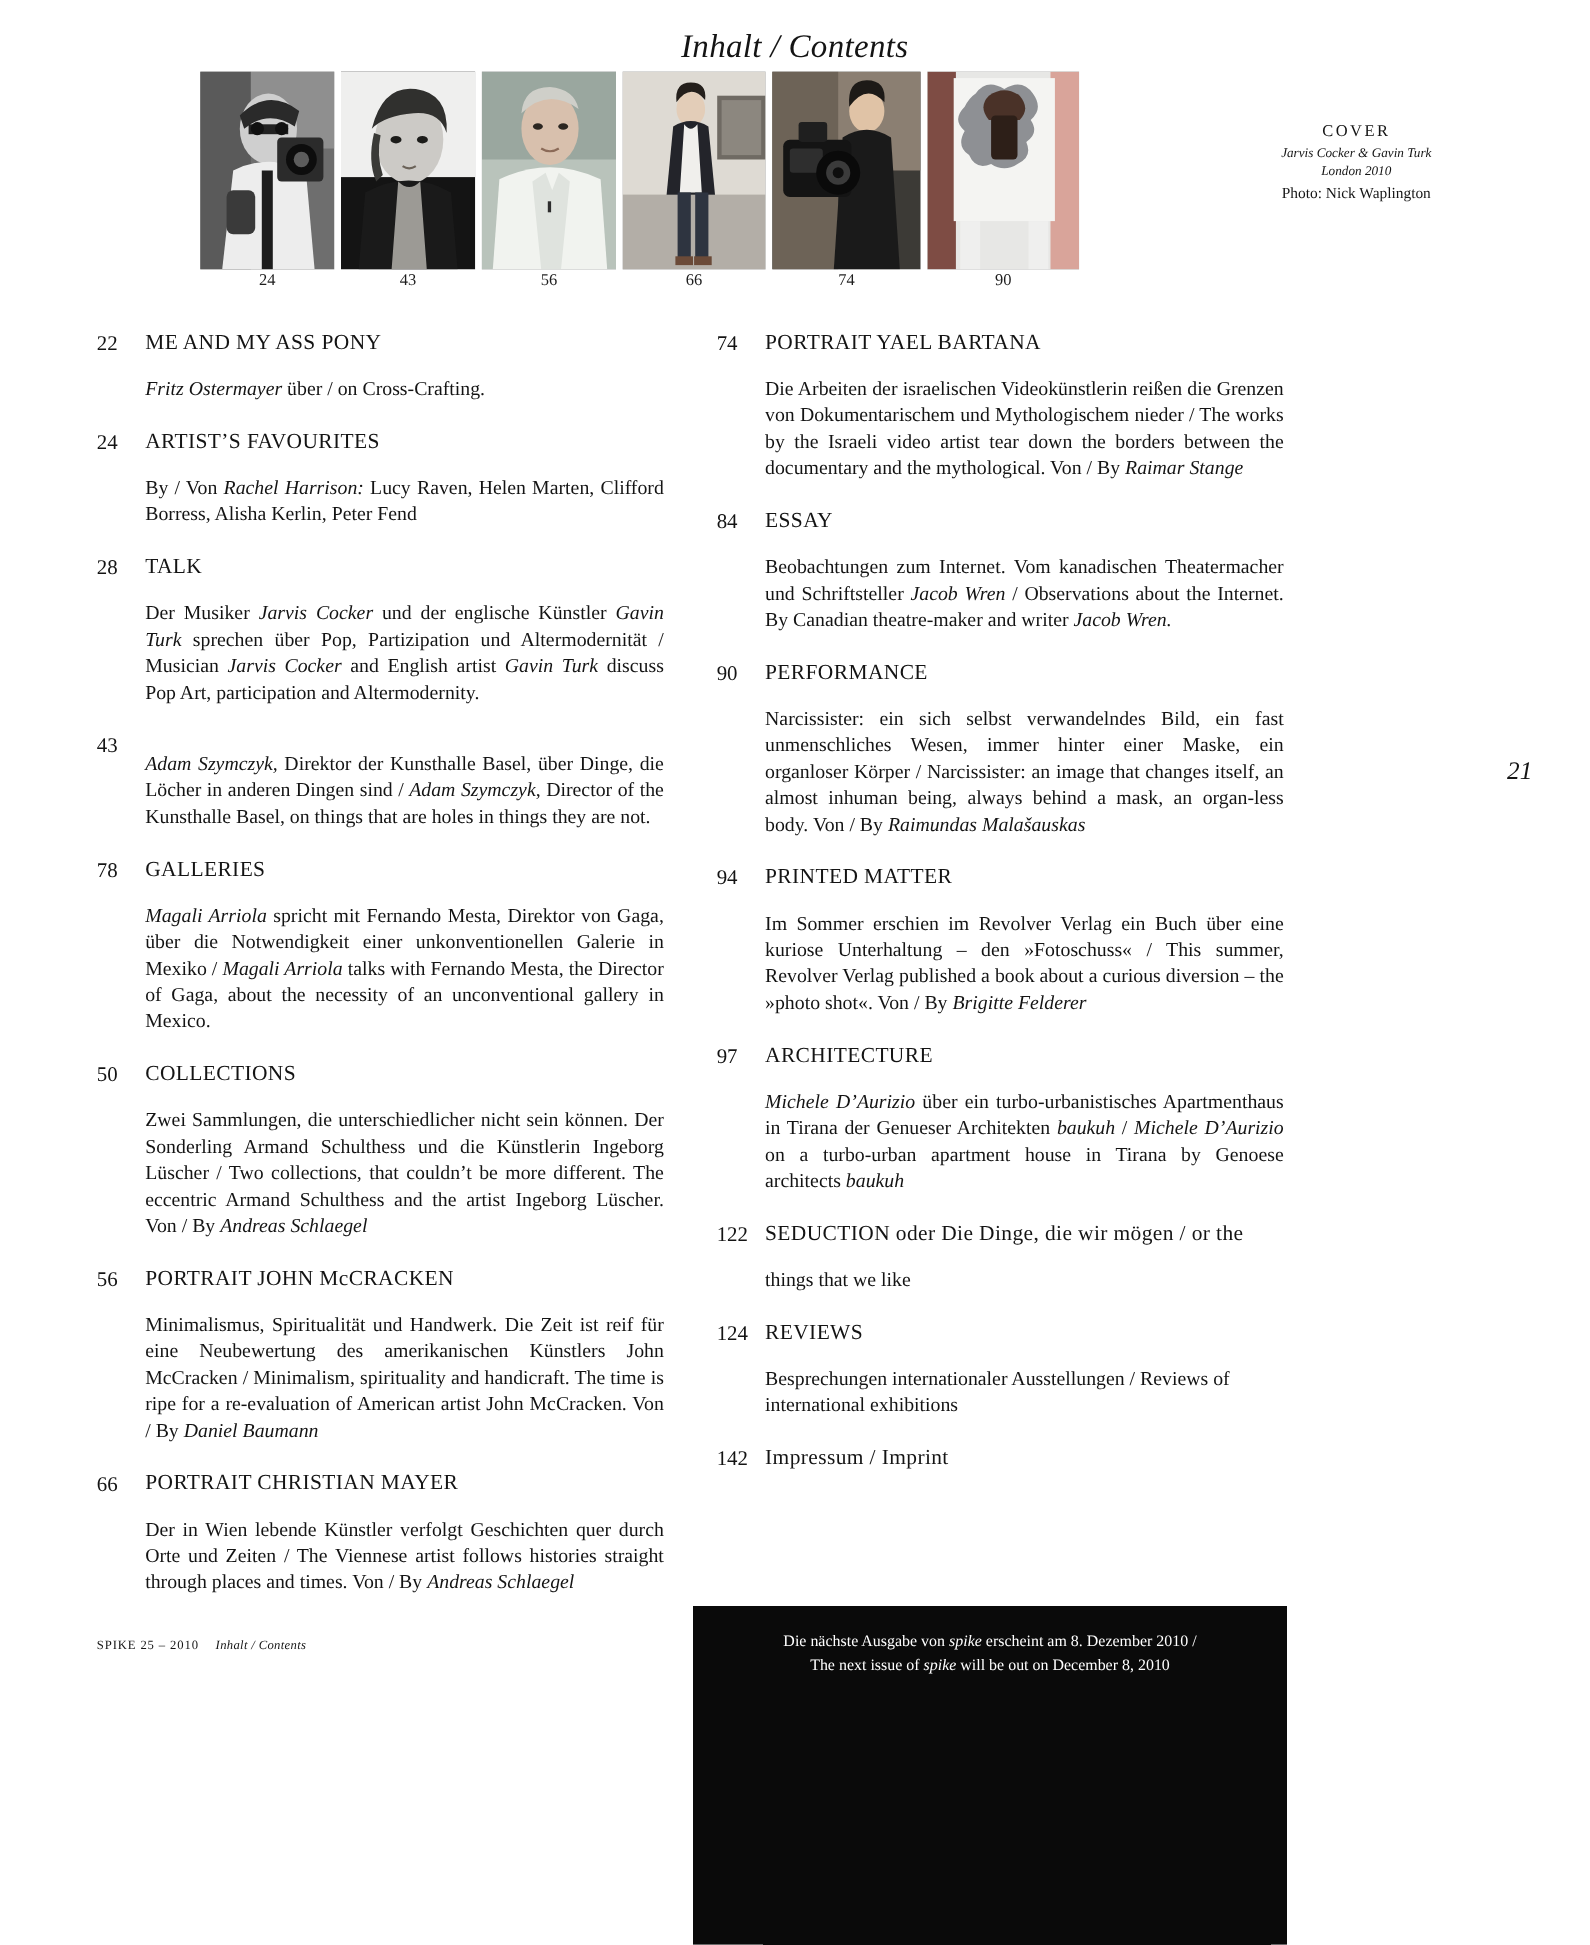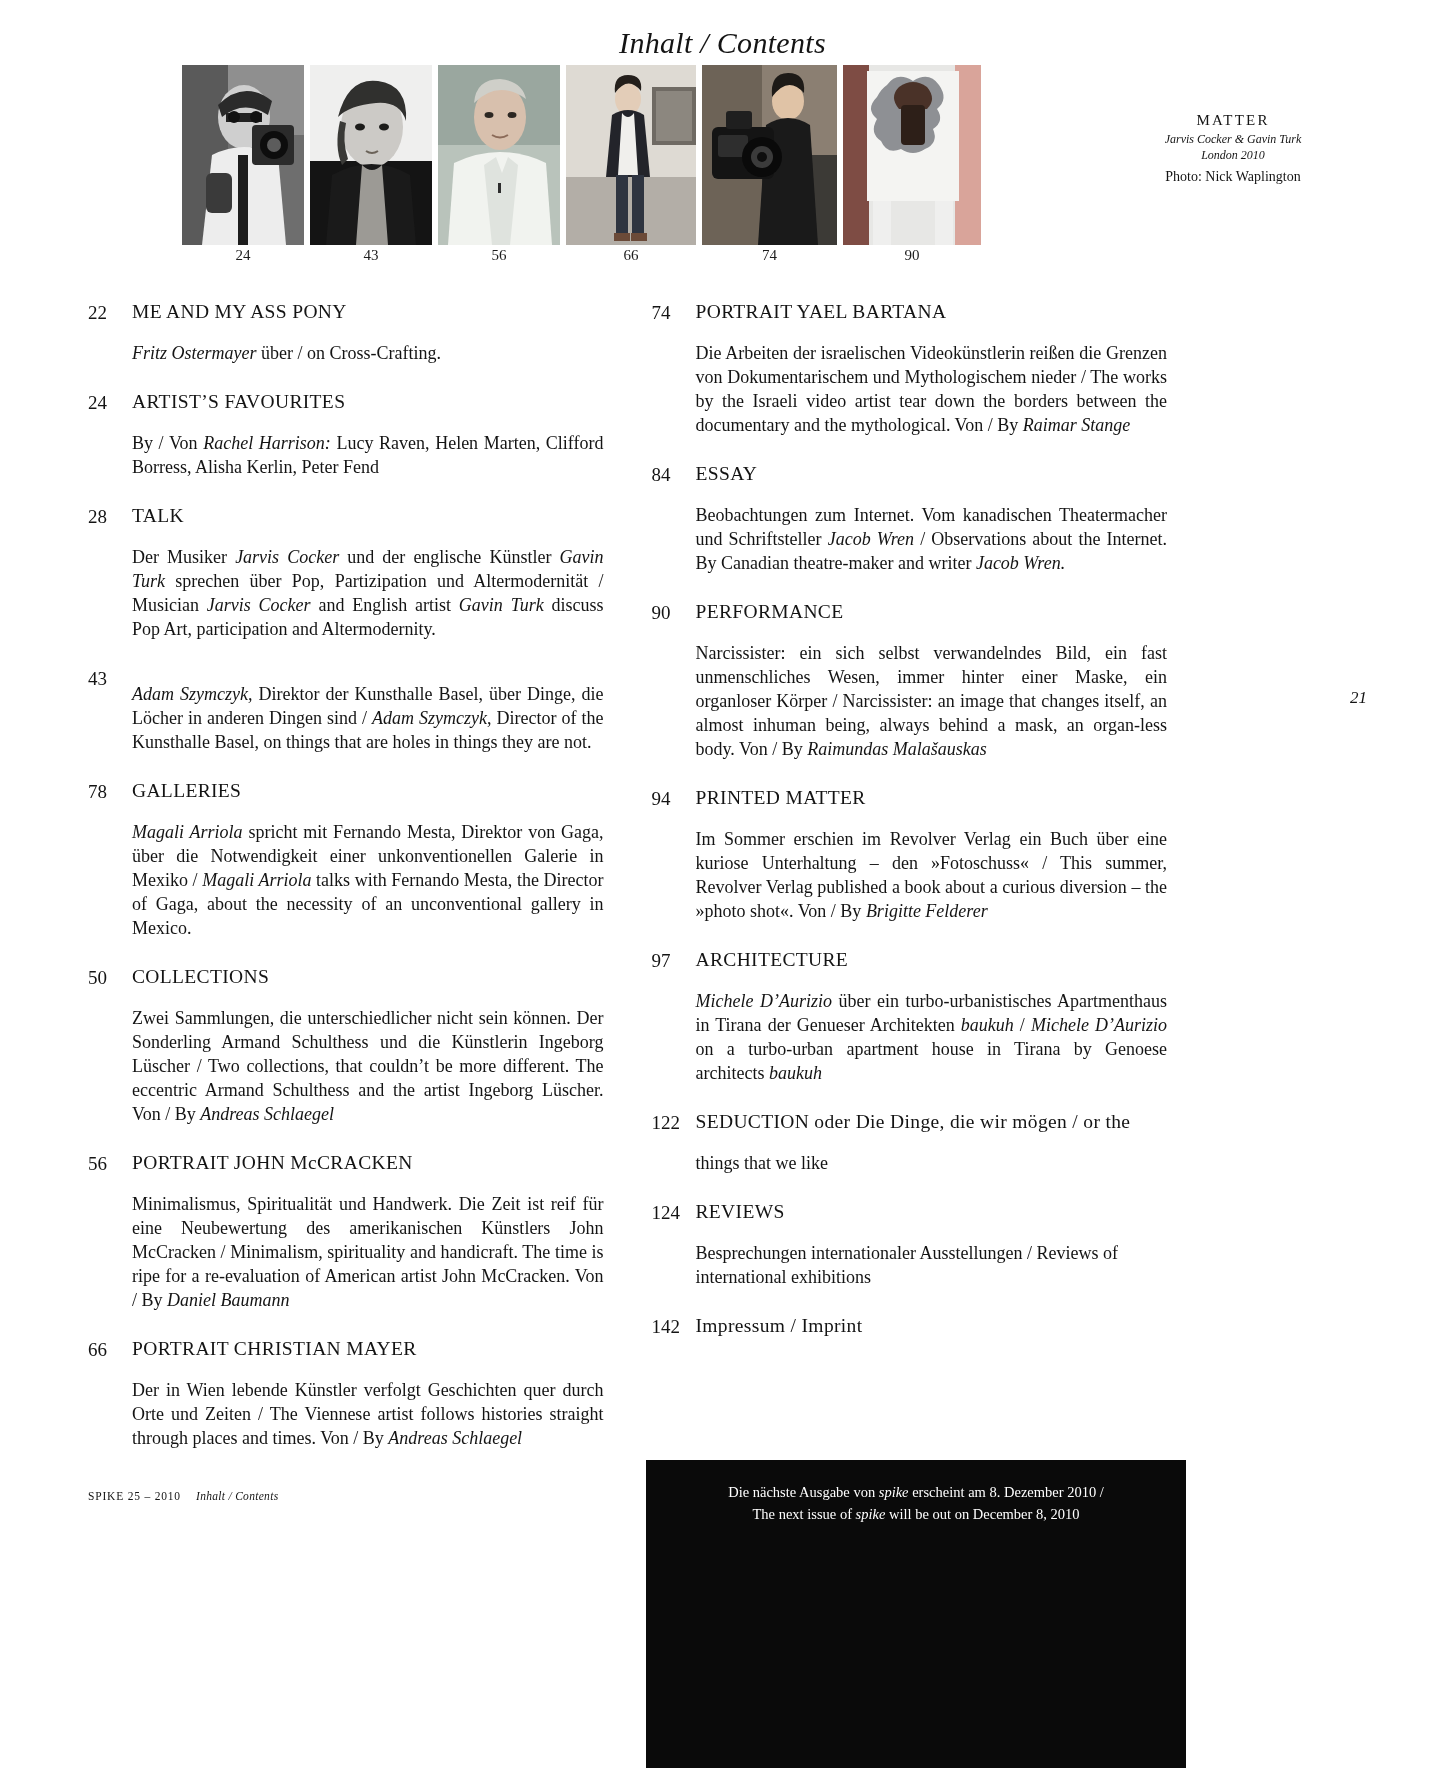--- a/index.html
+++ b/index.html
@@ -131,24 +131,24 @@
     text-justify: inter-word;
     margin-top: 16px;
     hyphens: manual;
   }
   .entry .desc.noj { text-align: left; }
   .entry .desc i { font-style: italic; }
 
   
   .folio {
     position: absolute;
-    right: 78px;
+    right: 52px;
     top: 688px;
     font-style: italic;
-    font-size: 17px;
+    font-size: 23px;
   }
 
   
   .footer-left {
     position: absolute;
     left: 88px;
     top: 1490px;
     font-size: 11.5px;
     letter-spacing: 0.3px;
   }
@@ -159,21 +159,20 @@
     position: absolute;
     left: 630px;
     top: 1460px;
     width: 540px;
     height: 308px;
     background: #0a0a0a;
     color: #ffffff;
     text-align: center;
     padding-top: 22px;
     box-sizing: border-box;
-    margin-left: 16px;
   }
   .footer-box .fb-line {
     font-size: 14.5px;
     line-height: 1.5;
   }
   .footer-box i { font-style: italic; }
 </style>
 </head>
 <body>
 
@@ -283,21 +282,21 @@
 <div class="numrow">
   <div class="n n0">24</div>
   <div class="n n1">43</div>
   <div class="n n2">56</div>
   <div class="n n3">66</div>
   <div class="n n4">74</div>
   <div class="n n5">90</div>
 </div>
 
 <div class="cover-credit">
-  <div class="cc-head">MATTER</div>
+  <div class="cc-head">COVER</div>
   <div class="cc-line">Jarvis Cocker &amp; Gavin Turk</div>
   <div class="cc-line">London 2010</div>
   <div class="cc-photo">Photo: Nick Waplington</div>
 </div>
 
 <div class="folio">21</div>
 
 <div class="columns">
   <div class="col left">
       <div class="entry">

